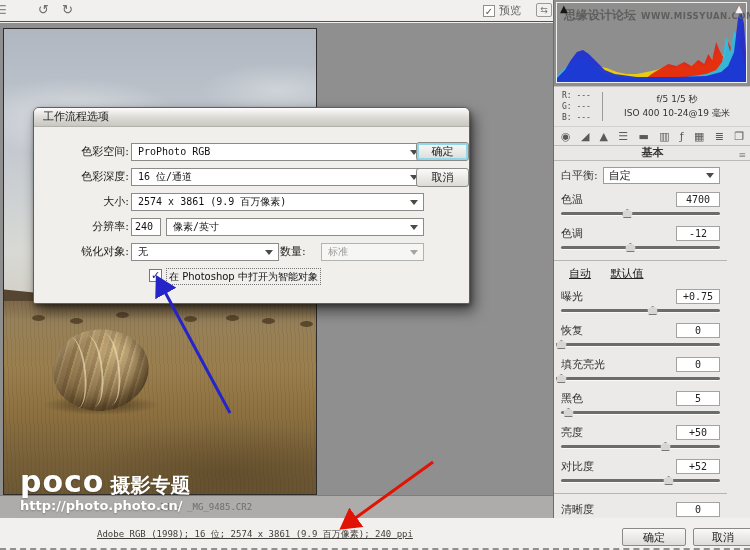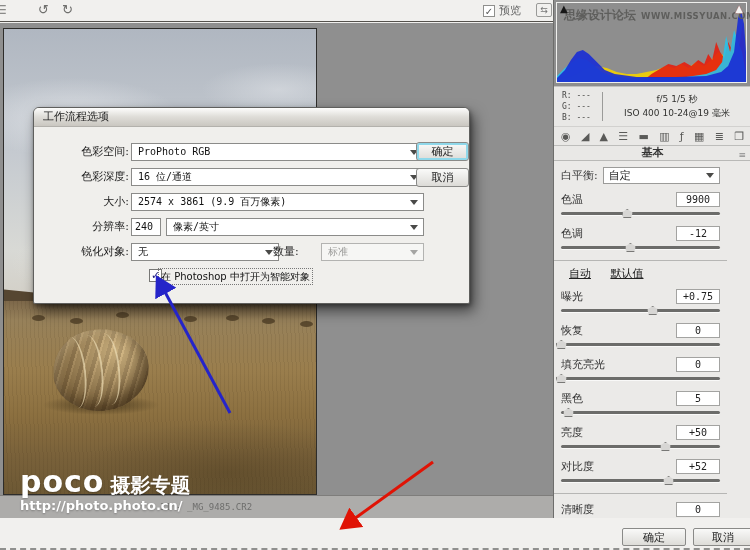--- a/index.html
+++ b/index.html
@@ -106,30 +106,30 @@
   .dlg-body { position:relative; height:177px; }
   .dlg-row { position:absolute; left:33px; right:0; height:30px; }
   .dlg-label { position:absolute; left:-18px; width:80px; text-align:right; font-size:11px; color:#222; line-height:18px; }
   .dlg-field { position:absolute; top:0; height:18px; background:#fff; border:1px solid #8b8b89;
     font-family:"DejaVu Sans Mono",monospace; font-size:10px; color:#111; line-height:16px; padding:0 16px 0 6px; cursor:pointer; white-space:nowrap; overflow:hidden; }
   .dlg-field .dd-arrow { top:6px; border-left-width:4px; border-right-width:4px; border-top-width:5px; }
   .f-main { left:64px; width:293px; }
   .f-num { left:64px; width:30px; padding:0 3px; cursor:text; }
   .f-unit { left:99px; width:258px; }
   .f-sharp { left:64px; width:148px; }
-  .amt-label { position:absolute; left:206px; font-size:11px; color:#222; line-height:18px; }
+  .amt-label { position:absolute; left:213px; font-size:11px; color:#222; line-height:18px; }
   .f-amt { left:254px; width:103px; color:#9a9a98; border-color:#b3b3b1; background:#f6f6f4; }
   .f-amt .dd-arrow { border-top-color:#a5a5a3; }
   .dlg-btn { position:absolute; left:382px; width:53px; height:19px; border:1px solid #8a8a88; border-radius:3px;
     background:linear-gradient(#fafaf9,#dcdbd7); font-size:11px; color:#222; cursor:pointer; font-family:inherit; }
   .dlg-ok { top:15px; box-shadow:inset 0 0 0 2px #8fd8ea; }
   .dlg-cancel { top:41px; }
   .dlg-checkrow { position:absolute; left:0; top:141px; width:100%; height:16px; }
   .dlg-cb { position:absolute; left:115px; top:1px; width:13px; height:13px; background:#fff; border:1px solid #777775; font-size:11px; line-height:12px; text-align:center; color:#1a1a7a; font-weight:bold; cursor:pointer; }
-  .dlg-cb-label { position:absolute; left:124px; top:0; font-size:10px; color:#111; line-height:15px; border:1px dotted #777; padding:0 2px; }
+  .dlg-cb-label { position:absolute; left:132px; top:0; font-size:10px; color:#111; line-height:15px; border:1px dotted #777; padding:0 2px; }
 
   .arrows-overlay { position:absolute; left:0; top:0; z-index:40; pointer-events:none; }
 </style>
 </head>
 <body>
 
 <div class="screen">
 
   <div class="top-toolbar">
     <span class="tb-sliver">☰</span>
@@ -228,21 +228,21 @@
         <span class="wb-label">白平衡:</span>
         <span class="select-box">
           <span>自定</span>
           <span class="dd-arrow"></span>
         </span>
       </div>
       <div id="sliderGroup0">
           <div class="slider-row">
             <div class="srow-top">
               <span class="slbl">色温</span>
-              <span class="sval">9900</span>
+              <span class="sval">4700</span>
             </div>
             <div class="strack">
               <span class="sthumb" style="left: 42%;"></span>
             </div>
           </div>
           <div class="slider-row">
             <div class="srow-top">
               <span class="slbl">色调</span>
               <span class="sval">-12</span>
             </div>
@@ -327,20 +327,21 @@
             <div class="srow-top">
               <span class="slbl">自然饱和度</span>
               <span class="sval">0</span>
             </div>
           </div>
         </div>
     </div>
   </div>
 
   <div class="bottom-bar">
+    <a class="meta-link">Adobe RGB (1998); 16 位;  2574 x 3861 (9.9 百万像素); 240 ppi</a>
     <button class="win-btn btn-ok-main">确定</button>
     <button class="win-btn btn-cancel-main">取消</button>
   </div>
   <div class="bottom-edge"></div>
 
   <div class="dialog">
     <div class="dlg-title">工作流程选项</div>
     <div class="dlg-body">
       <div class="dlg-row" style="top:16px">
         <span class="dlg-label">色彩空间:</span>

